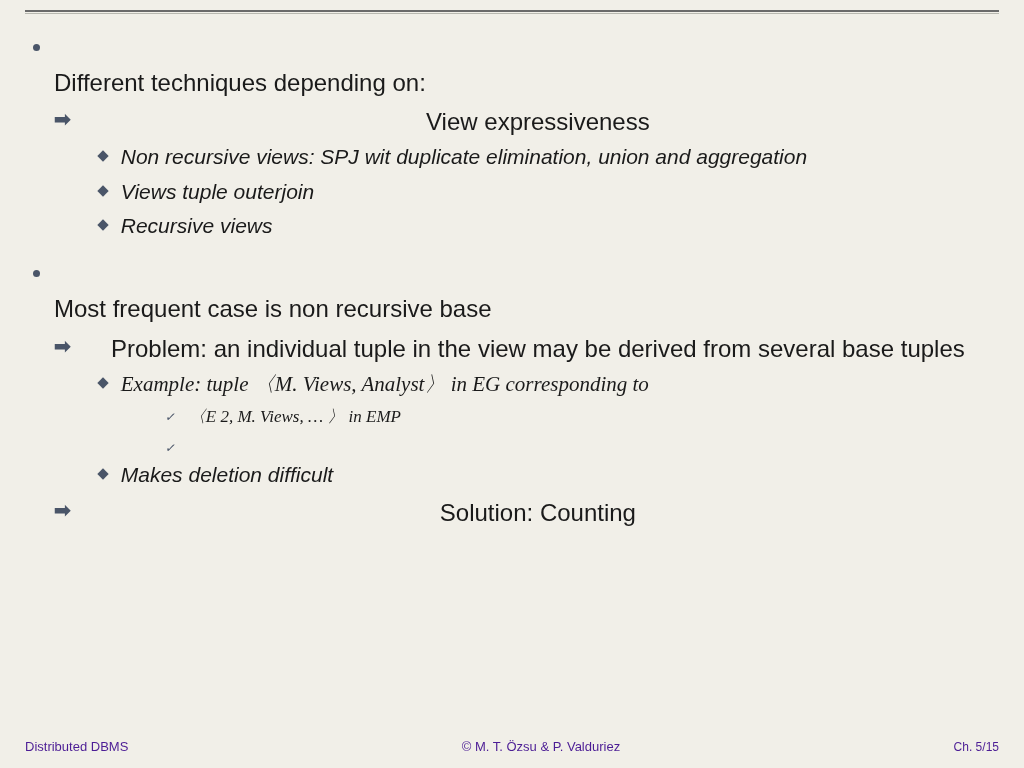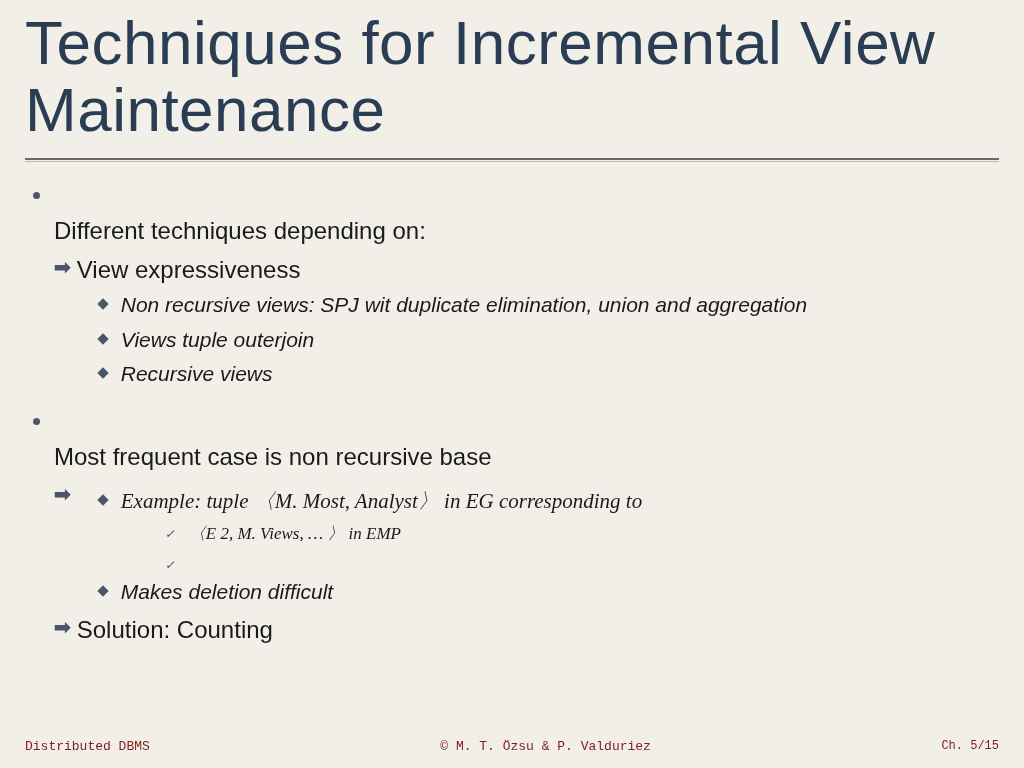--- a/index.html
+++ b/index.html
@@ -38,55 +38,53 @@
     background: #4a5568; margin-top: 8px; margin-right: 14px; flex-shrink: 0;
   }
   .l1-body { flex: 1; margin-top: 31px; }
   .l1-text { font-size: 24px; line-height: 1.3; }
   .l2 { display: flex; margin-top: 8px; margin-bottom: 4px; }
   .l2 .arrow {
     font-size: 20px; color: #4a5568; margin-right: 6px; flex-shrink: 0;
     font-weight: bold; line-height: 1.3;
   }
   .l2-body { flex: 1; }
-  .l2-text { font-size: 24px; line-height: 1.3; }
+  .l2-text { font-size: 24px; line-height: 1.3; text-align: center; }
   .l3 { display: flex; margin-top: 6px; margin-left: 22px; }
   .l3 .diamond {
     width: 8px; height: 8px; background: #4a5568;
     transform: rotate(45deg); margin-top: 9px; margin-right: 14px; flex-shrink: 0;
   }
   .l3-body { flex: 1; font-style: italic; }
   .l3-text { font-size: 21px; line-height: 1.35; }
   .l4 { display: flex; margin-top: 8px; margin-left: 44px; }
   .l4 .check {
     font-size: 12px; color: #4a5568; margin-top: 4px; margin-right: 14px; flex-shrink: 0;
   }
   .l4-text { font-size: 17px; line-height: 1.35; }
   .sp1 { margin-top: 18px; }
   .footer {
     position: absolute;
     bottom: 14px; left: 0; right: 0;
     width: 1024px;
     padding: 0 25px 0 25px;
     display: flex;
     justify-content: space-between;
-    align-items: flex-start;
+    align-items: flex-end;
     font-size: 13px;
-    color: #7f1d1d;
-    font-family: Liberation Mono, monospace;
+    color: #4c1d95;
   }
   .footer .right { font-size: 12px; }
   .angle { font-family: 'Times New Roman', serif; }
 </style>
 </head>
 <body>
 
 <div class="slide">
 
-  <h1 class="title">Techniques for Incremental View Maintenance</h1>
   <div class="title-underline"></div>
 
   <div class="content">
 
     <div class="l1">
       <div class="dot"></div>
       <div class="l1-body">
         <div class="l1-text">Different techniques depending on:</div>
 
         <div class="l2">
@@ -118,25 +116,26 @@
     </div>
 
     <div class="l1 sp1">
       <div class="dot"></div>
       <div class="l1-body">
         <div class="l1-text">Most frequent case is non recursive base</div>
 
         <div class="l2">
           <div class="arrow">➡</div>
           <div class="l2-body">
+            <div class="l2-text">Problem: an individual tuple in the view may be derived from several base tuples</div>
 
             <div class="l3">
               <div class="diamond"></div>
               <div class="l3-body">
-                <div class="l3-text angle">Example: tuple 〈M. Most, Analyst〉 in EG corresponding to</div>
+                <div class="l3-text angle">Example: tuple 〈M. Views, Analyst〉 in EG corresponding to</div>
 
                 <div class="l4">
                   <div class="check">✓</div>
                   <div class="l4-text angle">〈E 2, M. Views, … 〉 in EMP</div>
                 </div>
                 <div class="l4">
                   <div class="check">✓</div>
                 </div>
               </div>
             </div>

